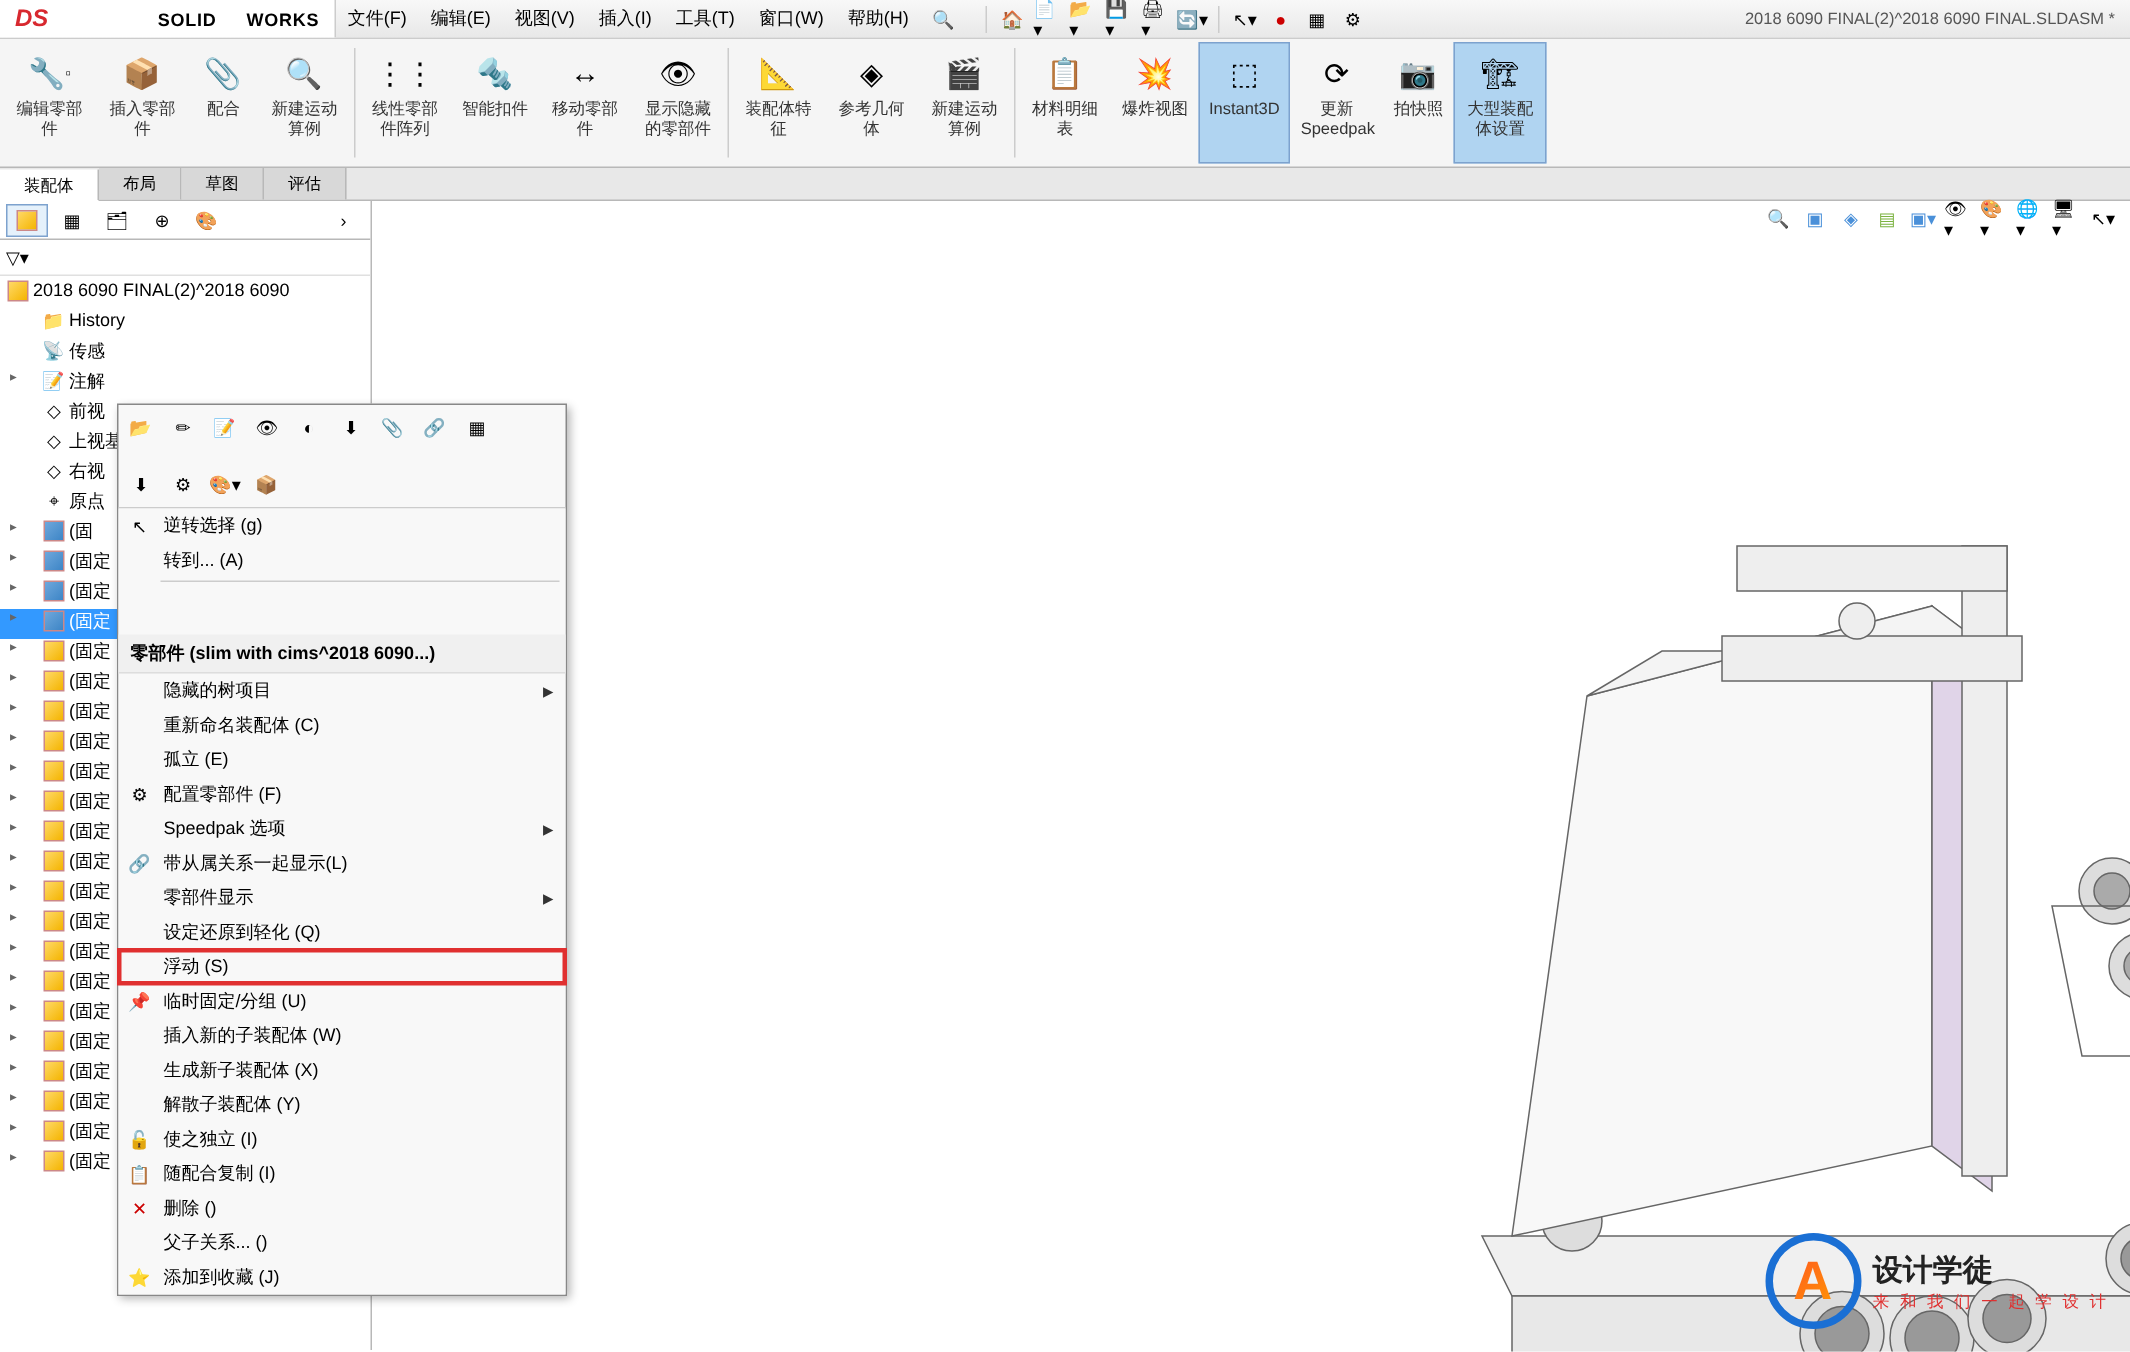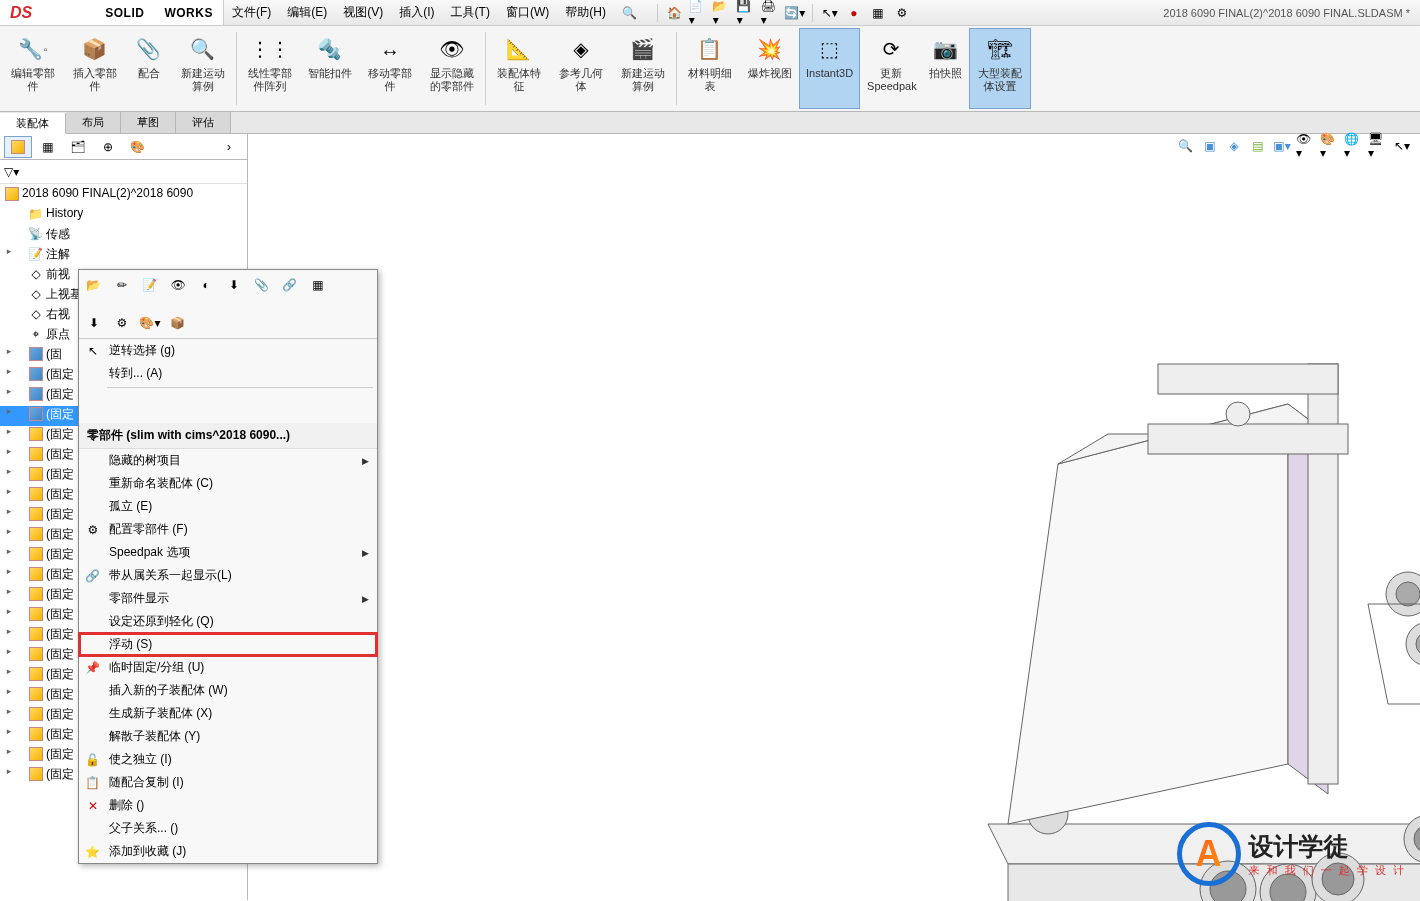--- a/index.html
+++ b/index.html
@@ -47,21 +47,21 @@
 .ctx-item{height:23px;display:flex;align-items:center;padding-left:30px;padding-right:8px;position:relative;cursor:default;}
 .ctx-item.highlighted{outline:3px solid #e03030;outline-offset:-2px;}
 .ctx-icon{position:absolute;left:6px;width:16px;height:16px;display:flex;align-items:center;justify-content:center;}
 .ctx-arrow{margin-left:auto;font-size:9px;color:#333;}
 .ctx-sep{height:1px;background:#ccc;margin:2px 4px 2px 28px;}
 .ctx-header{padding:4px 8px;font-weight:bold;background:#f0f0f0;border-bottom:1px solid #ddd;margin-top:35px;}
 .watermark{position:absolute;right:14px;bottom:14px;display:flex;align-items:center;gap:8px;}
 .wm-circle{width:64px;height:64px;border-radius:50%;border:5px solid #1a6fd4;display:flex;align-items:center;justify-content:center;position:relative;}
 .wm-a{font-size:36px;font-weight:bold;background:linear-gradient(135deg,#ff5722,#ff9800);-webkit-background-clip:text;color:transparent;}
 .wm-text{display:flex;flex-direction:column;}
-.wm-main{font-size:25px;font-weight:bold;color:#222;}
+.wm-main{font-size:20px;font-weight:bold;color:#222;}
 .wm-sub{font-size:11px;color:#e03030;letter-spacing:2px;}
 .cube-icon{width:14px;height:14px;background:linear-gradient(135deg,#ffd966,#f4b400);border:1px solid #c88;}
 .cube-blue{background:linear-gradient(135deg,#6fa8dc,#3d85c6);}
 svg{overflow:visible;}
 .model-svg{position:absolute;left:480px;top:130px;}
 </style>
 </head>
 <body>
 
 <div class="menubar">

